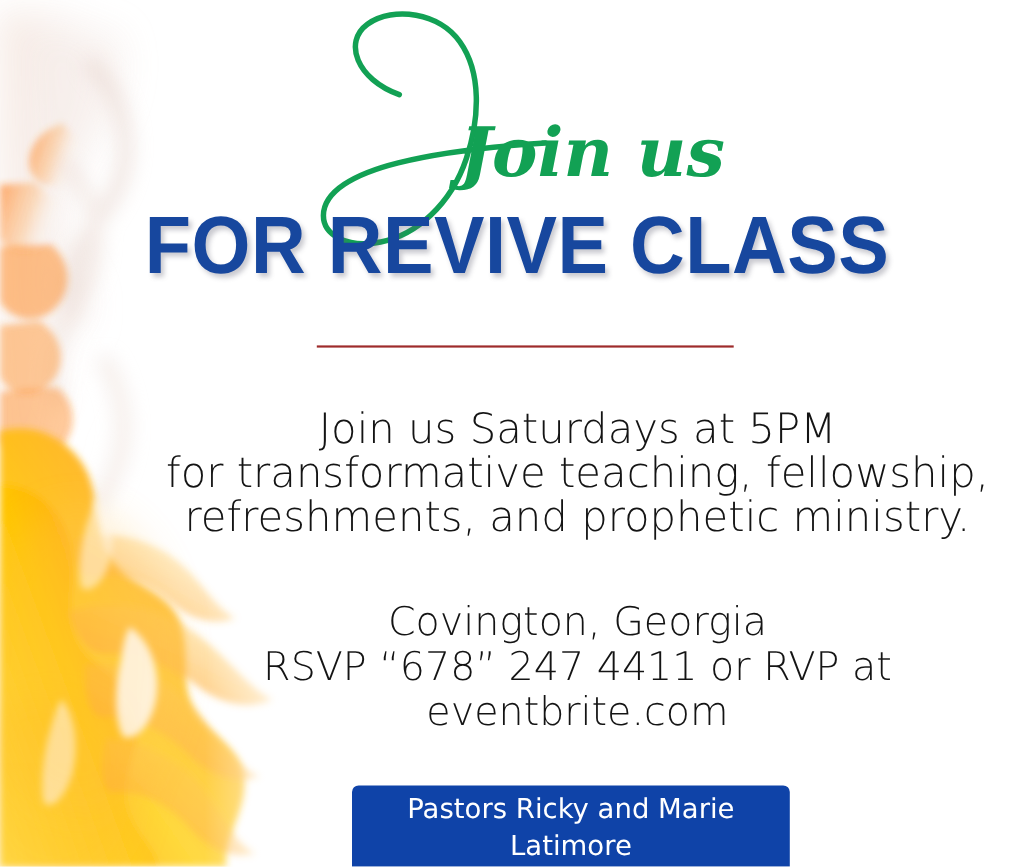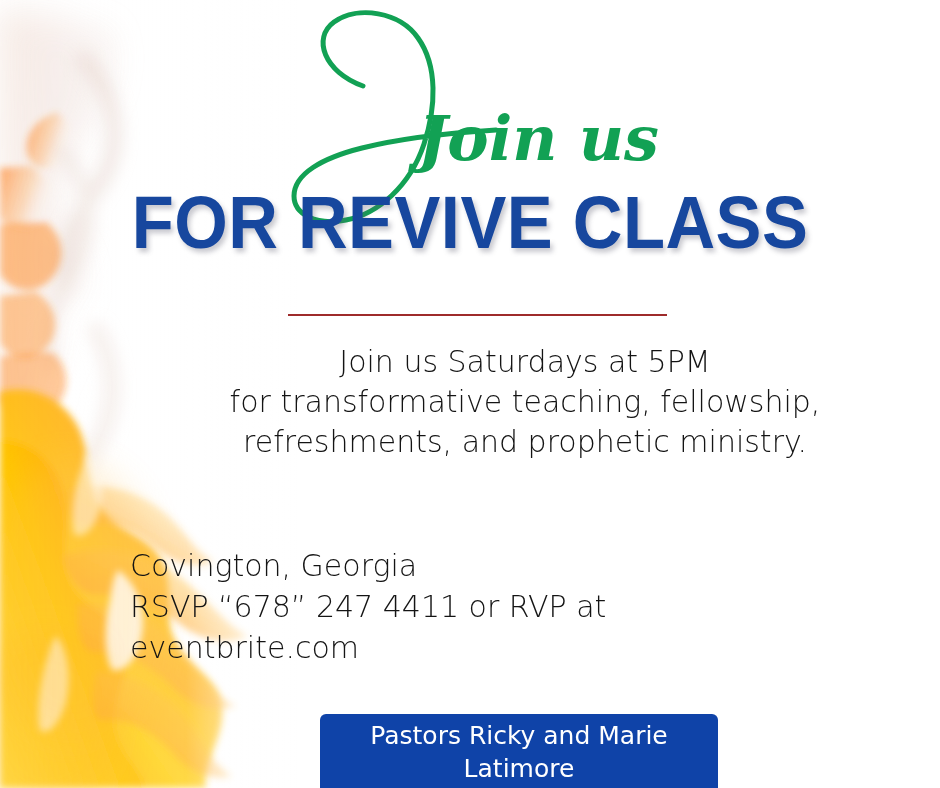--- a/index.html
+++ b/index.html
@@ -74,40 +74,41 @@
     top: 314px;
     width: 379px;
     height: 2px;
     background: #9e2b2b;
   }
 
   
   .body-text {
     position: absolute;
     left: 130px;
-    top: 342px;
+    top: 370px;
     width: 790px;
     text-align: center;
     font-family: "DejaVu Sans", sans-serif;
     font-weight: 300;
-    font-size: 30px;
+    font-size: 38px;
     line-height: 40px;
     color: #141414;
     white-space: pre-line;
   }
 
   
   .location-text {
     position: absolute;
     left: 130px;
     top: 545px;
     width: 790px;
+    text-align: center;
     font-family: "DejaVu Sans", sans-serif;
     font-weight: 300;
-    font-size: 30px;
+    font-size: 36px;
     line-height: 41px;
     color: #141414;
     white-space: pre-line;
   }
 
   
   .banner {
     position: absolute;
     left: 320px;
     top: 714px;

